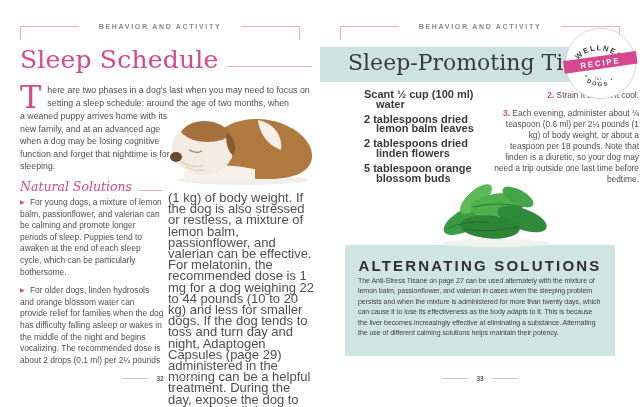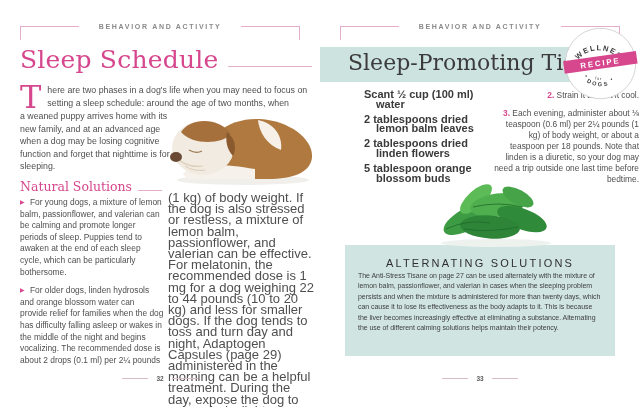--- a/index.html
+++ b/index.html
@@ -14,21 +14,21 @@
   .bracket.br{right:20px;border-top:1px solid #e7aecb;border-right:1px solid #e7aecb;}
 
   
   .title-row{position:absolute;left:20px;top:46px;width:292px;display:flex;align-items:flex-end;}
   .main-title{font-family:"DejaVu Serif",serif;font-weight:400;font-size:25px;line-height:28px;color:#d6478d;margin:0;white-space:nowrap;letter-spacing:0.2px;}
   .title-rule{flex:1;height:1px;background:#e7aecb;margin:0 0 7px 10px;}
   .intro-lead{position:absolute;left:20px;top:84px;width:293px;font-size:8.8px;line-height:12.6px;color:#4f4f4f;margin:0;}
   .dropcap{float:left;font-family:"DejaVu Serif",serif;font-size:32px;line-height:25px;color:#d6478d;margin:1px 6px 0 0;}
   .intro-rest{position:absolute;left:20px;top:110px;width:150px;font-size:8.8px;line-height:12.6px;color:#4f4f4f;margin:0;}
   .puppy{position:absolute;left:163px;top:90px;width:154px;height:98px;}
-  .subhead-row{position:absolute;left:20px;top:179px;width:142px;display:flex;align-items:flex-end;}
+  .subhead-row{position:absolute;left:20px;top:179px;width:142px;display:flex;align-items:flex-end;font-style:italic;}
   .subhead{font-family:"DejaVu Serif",serif;font-size:12.5px;font-weight:400;color:#d6478d;margin:0;white-space:nowrap;}
   .subhead-rule{flex:1;height:1px;background:#e7aecb;margin:0 0 3px 6px;}
   .col-1{position:absolute;left:20px;top:197px;width:144px;}
   .bullet{margin:0 0 7px 0;font-size:8.4px;line-height:11.6px;color:#4f4f4f;}
   .arrow{color:#d6478d;font-size:6px;margin-right:3px;vertical-align:1px;}
   .col-2{position:absolute;left:168px;top:192px;width:147px;font-size:13px;line-height:11.2px;color:#4f4f4f;margin:0;}
   .pg-footer{position:absolute;bottom:25px;left:0;right:0;display:flex;justify-content:center;align-items:center;gap:8px;}
   .dash{width:26px;height:1px;background:#d8bcc9;}
   .pgnum{font-size:6.5px;color:#5a5a5a;font-weight:bold;}
 
@@ -37,41 +37,41 @@
   .recipe-title{position:absolute;left:28px;top:3px;font-family:"DejaVu Serif",serif;font-size:22px;font-weight:400;color:#3b3b3b;margin:0;white-space:nowrap;}
   .badge{position:absolute;left:243px;top:26px;width:75px;height:75px;z-index:3;}
   .ing-col{position:absolute;left:28px;top:90px;width:141px;}
   .ing{margin:0 0 5.5px 0;font-size:11px;line-height:9.6px;font-weight:bold;color:#3a3a3a;padding-left:28px;text-indent:-12px;}
   .step{font-size:8.4px;line-height:11px;color:#4f4f4f;margin:0 0 7px 0;}
   .stepnum{color:#d6478d;font-weight:bold;}
   .step1-wrap{position:absolute;left:28px;top:152px;width:145px;}
   .col2r{position:absolute;left:172px;top:90px;width:147px;text-align:right;}
   .leaves{position:absolute;left:98px;top:177px;width:154px;height:70px;z-index:2;}
   .altbox{position:absolute;left:25px;top:245px;width:270px;height:111px;background:#d0e5e2;}
-  .altbox h3{margin:12px 10px 2px;text-align:center;font-size:11px;letter-spacing:2.2px;color:#2f2f2f;font-weight:normal;}
+  .altbox h3{margin:12px 10px 2px;text-align:center;font-size:15px;letter-spacing:2.2px;color:#2f2f2f;font-weight:bold;}
   .altbox p{margin:0 13px;font-size:7px;line-height:10.4px;color:#3e3e3e;letter-spacing:-0.05px;}
 </style>
 </head>
 <body>
 
 <div class="spread">
 
   <section class="page">
     <span class="bracket bl"></span>
     <div class="pg-header-text">BEHAVIOR AND ACTIVITY</div>
     <span class="bracket br"></span>
 
     <div class="title-row">
       <h1 class="main-title">Sleep Schedule</h1>
       <span class="title-rule"></span>
     </div>
 
     <p class="intro-lead">
       <span class="dropcap">T</span>
-      <span>here are two phases in a dog's life when you may need to focus on setting a sleep schedule: around the age of two months, when</span>
+      <span>here are two phases in a dog's last when you may need to focus on setting a sleep schedule: around the age of two months, when</span>
     </p>
     <p class="intro-rest">a weaned puppy arrives home with its new family, and at an advanced age when a dog may be losing cognitive function and forget that nighttime is for sleeping.</p>
 
     <div class="puppy">
       <svg viewBox="0 0 154 98" width="154" height="98" aria-hidden="true">
         <ellipse cx="80" cy="90" rx="66" ry="5" fill="#f1efec"></ellipse>
         <path d="M42,82 C34,52 62,27 97,29 C127,31 150,49 149,67 C148,82 131,89 104,89 L46,89 Z" fill="#b0793f"></path>
         <path d="M95,30 C110,33 120,45 118,60 C104,55 96,42 95,30 Z" fill="#f6f0e8"></path>
         <path d="M20,84 C28,72 58,73 92,79 L92,89 L24,89 Z" fill="#f6f1ea"></path>
         <ellipse cx="40" cy="58" rx="31" ry="27" fill="#f2ebe1"></ellipse>

